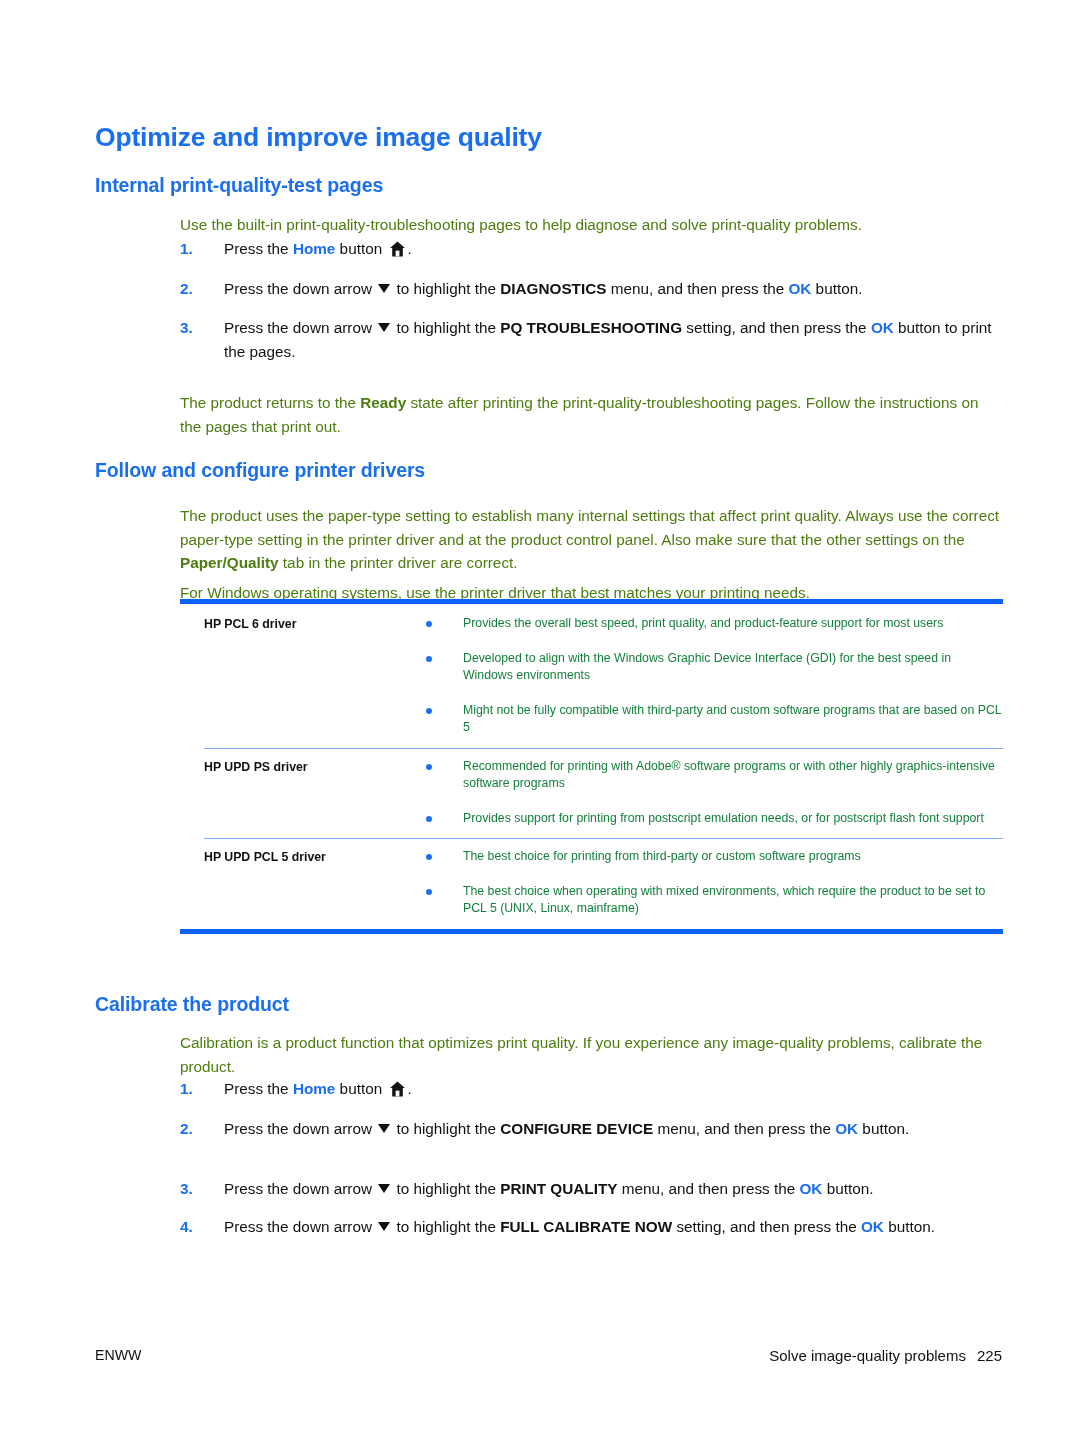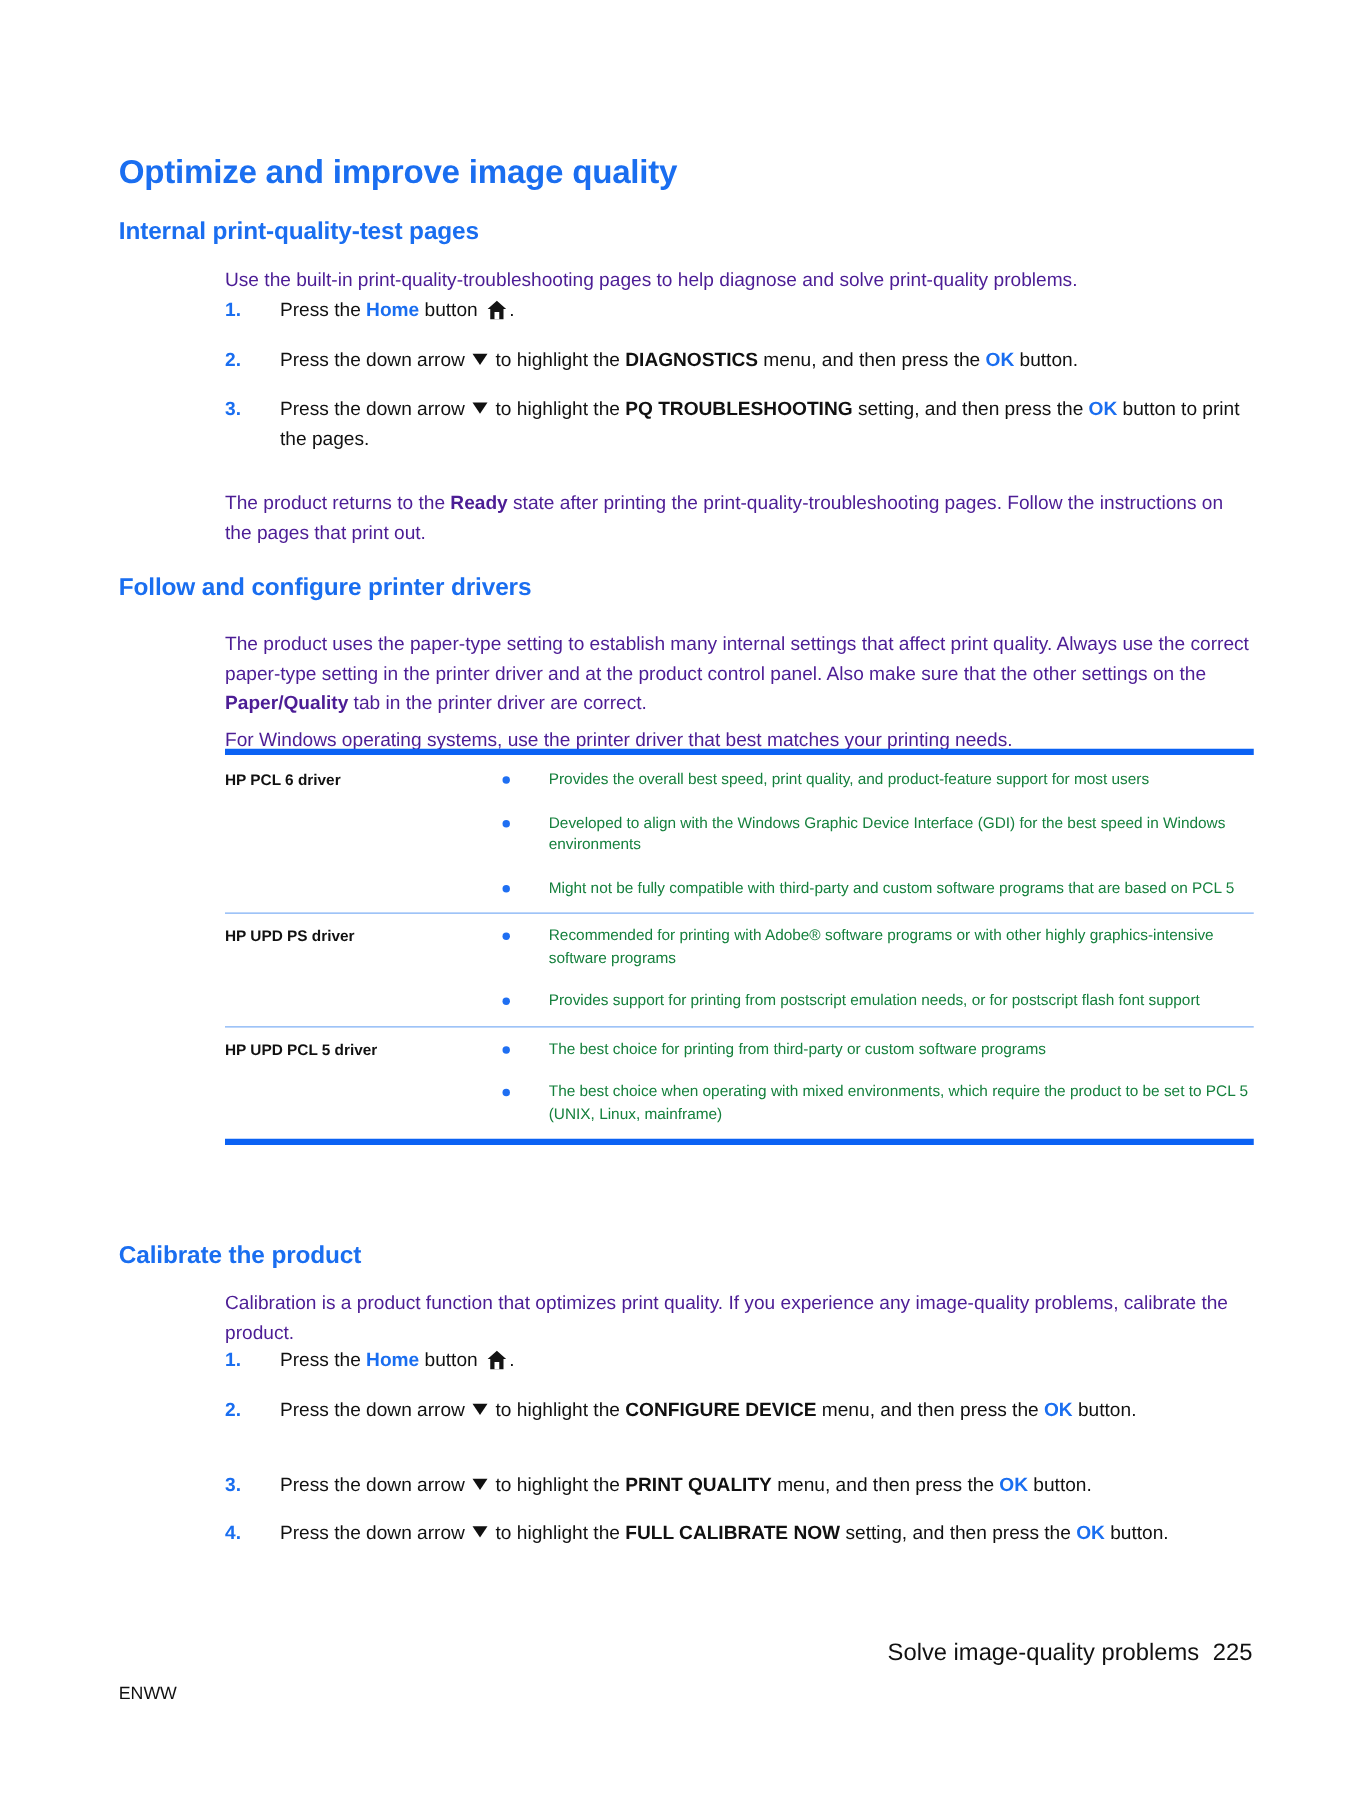--- a/index.html
+++ b/index.html
@@ -47,21 +47,21 @@
   #h2-manage   { top: 443px; }
   #h2-calib    { top: 977px; }
 
   
   .para {
     position: absolute;
     left: 180px;
     width: 822px;
     font-size: 15.3px;
     line-height: 23.5px;
-    color: #4c1d95;
+    color: #4d7c0f;
   }
 
   
   .step {
     position: absolute;
     left: 180px;
     width: 822px;
     font-size: 15.3px;
     line-height: 23.5px;
     color: #111111;
@@ -113,20 +113,21 @@
   .rule-top, .rule-bot {
     height: 5px;
     background: #0b62f4;
     width: 100%;
   }
   .rule-bot { margin-top: 0; }
   .row {
     display: flex;
     border-top: 1.5px solid #7fb0f5;
     padding: 9px 0 10px 0;
+    margin-left: 24px;
   }
   .row.first { border-top: none; padding-top: 11px; }
   .row .cell-label {
     width: 211px;
     flex: 0 0 211px;
     font-size: 12.3px;
     font-weight: bold;
     color: #111111;
     padding-top: 1px;
     line-height: 17px;
@@ -162,22 +163,22 @@
   .footer-left {
     position: absolute;
     left: 95px;
     top: 1347px;
     font-size: 14.2px;
     color: #111111;
   }
   .footer-right {
     position: absolute;
     right: 78px;
-    top: 1312px;
-    font-size: 19px;
+    top: 1347px;
+    font-size: 15px;
     color: #111111;
     white-space: nowrap;
   }
   .footer-right .pgnum { margin-left: 11px; }
 </style>
 </head>
 <body>
 
 <div class="page">
 

